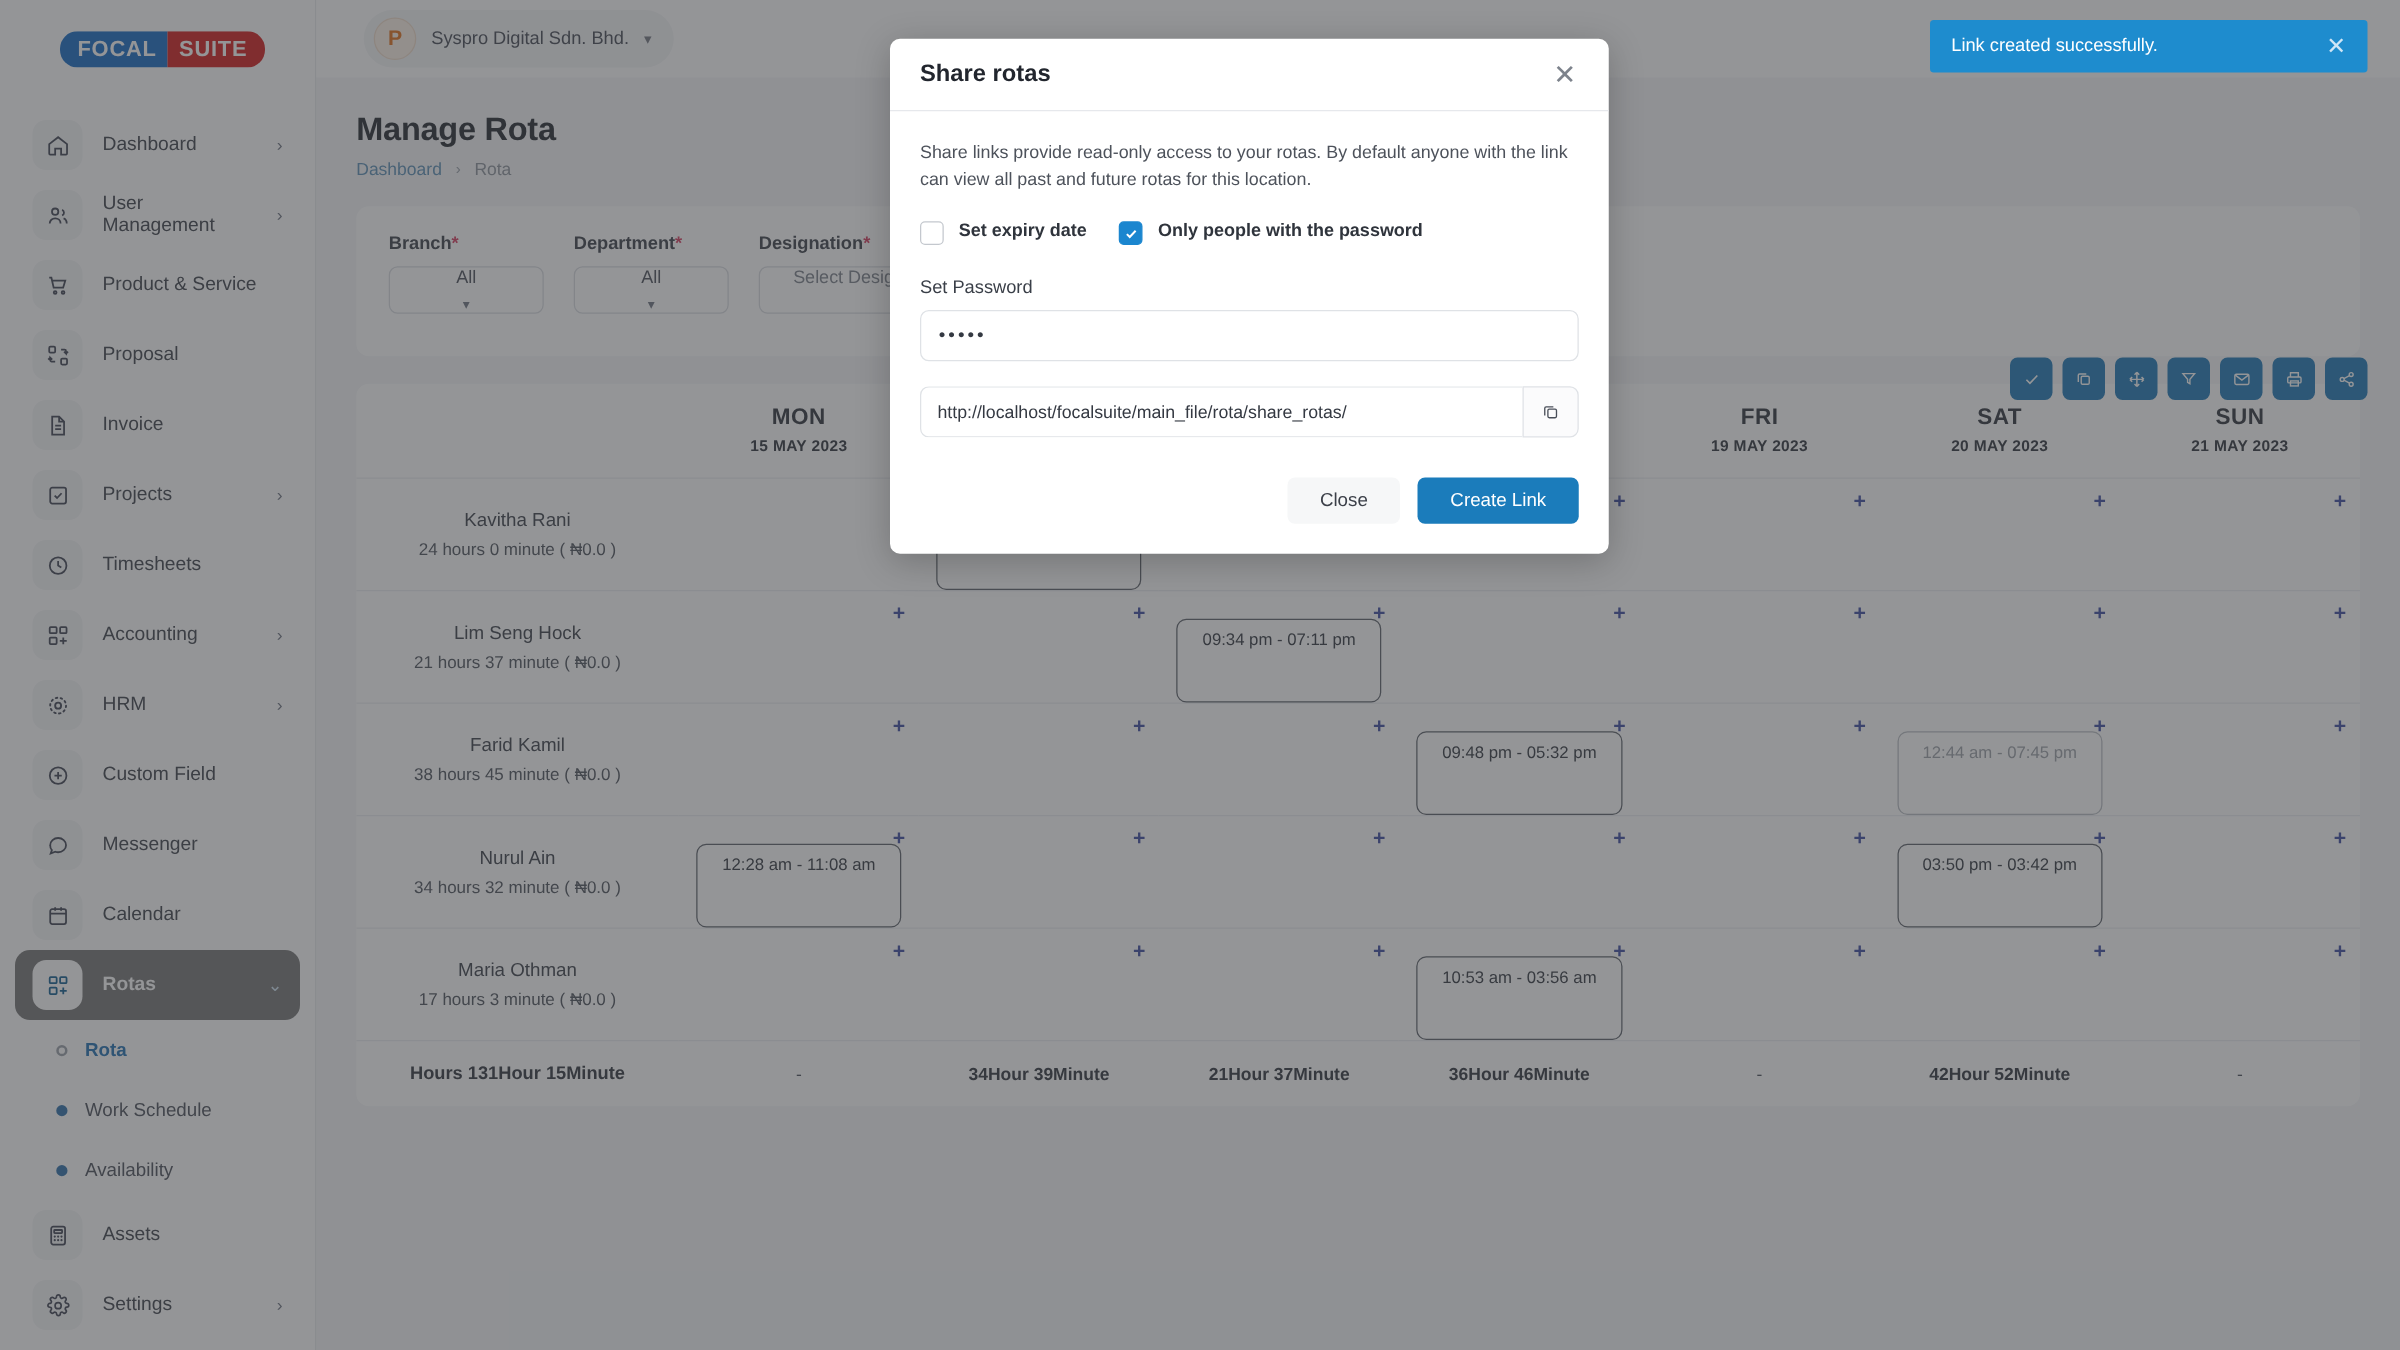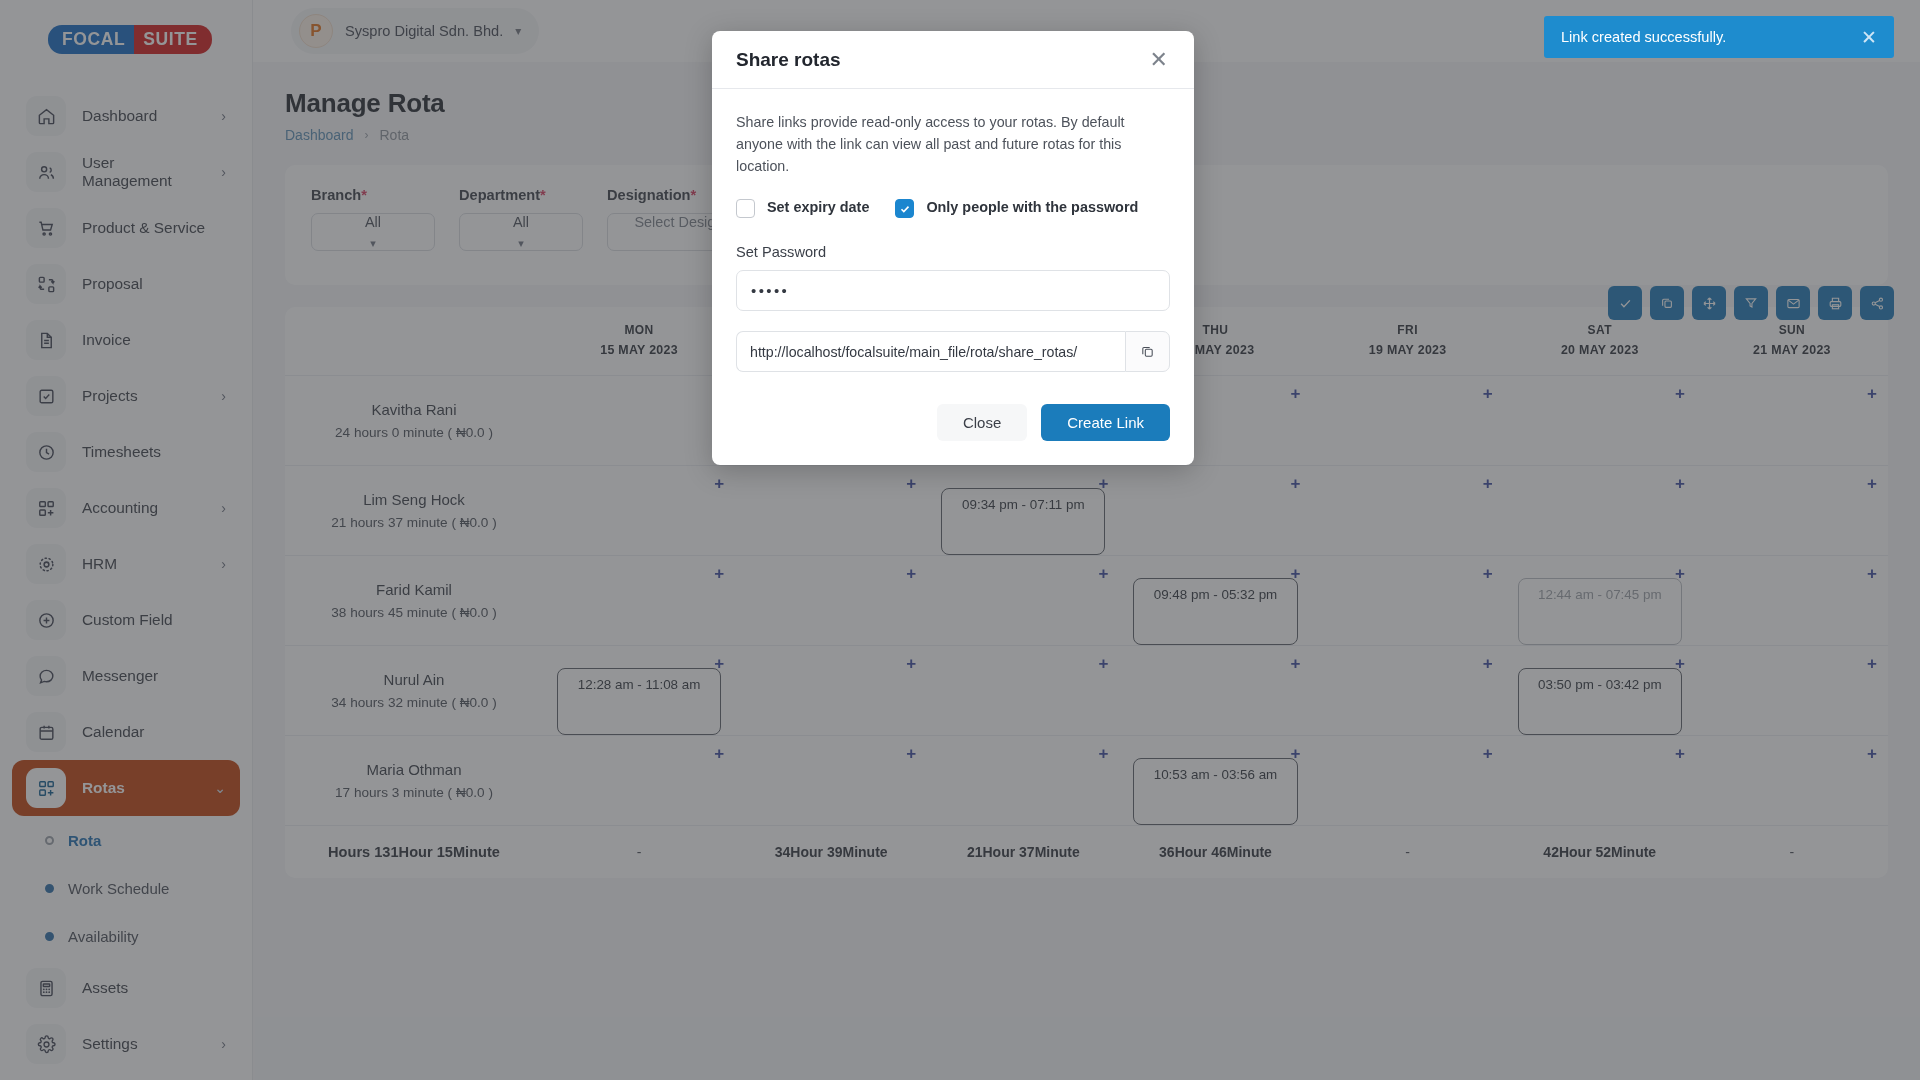--- a/index.html
+++ b/index.html
@@ -33,21 +33,21 @@
     height: 56px; margin: 0 12px; padding: 0 14px;
     border-radius: 12px; cursor: pointer; position: relative;
   }
   .nav-item .ico {
     width: 40px; height: 40px; border-radius: 11px; background: #f4f5f7;
     display: flex; align-items: center; justify-content: center; flex: 0 0 40px;
     color: #3d4250;
   }
   .nav-item .lbl { font-size: 15.4px; color: #3c4049; flex: 1; }
   .nav-item .chev { color: #6d7380; font-size: 14px; line-height: 1; }
-  .nav-item.active { background: #c2410c; }
+  .nav-item.active { background: #737373; }
   .nav-item.active .lbl { color: #fff; font-weight: bold; }
   .nav-item.active .ico { background: #fff; color: #0e5c8f; }
   .nav-item.active .chev { color: #cfe3f2; }
 
   .sub-item {
     display: flex; align-items: center; gap: 14px;
     height: 48px; padding-left: 45px; cursor: pointer;
   }
   .sub-item .dot {
     width: 9px; height: 9px; border-radius: 50%;
@@ -111,21 +111,21 @@
   
   .rota-card {
     margin-top: 22px; background: #fff; border-radius: 10px; overflow: hidden;
   }
   table.rota { width: 100%; border-collapse: collapse; table-layout: fixed; }
   table.rota th, table.rota td { border-bottom: 1px solid #eceef1; }
   table.rota th.nmcol, table.rota td.nmcol { width: 258px; }
   table.rota th {
     padding: 16px 0 18px; text-align: center; vertical-align: top;
   }
-  .dayname { font-size: 12px; font-weight: bold; color: #2d323a; letter-spacing: .4px; }
+  .dayname { font-size: 18px; font-weight: bold; color: #2d323a; letter-spacing: .4px; }
   .daydate { font-size: 12.4px; font-weight: bold; color: #2d323a; margin-top: 6px; letter-spacing: .3px; }
   td.nmcol { text-align: center; padding: 16px 8px; }
   .emp-name { font-size: 15px; color: #3a3f48; }
   .emp-hours { font-size: 13.6px; color: #4d525b; margin-top: 7px; }
   td.cell { height: 90px; position: relative; vertical-align: top; padding: 0; }
   .plus {
     position: absolute; top: 10px; right: 8px;
     width: 16px; height: 16px; color: #3b4aa0; font-size: 17px; line-height: 15px;
     text-align: center; font-weight: bold; cursor: pointer;
   }
@@ -138,21 +138,21 @@
   }
   .shift.ghost { border-color: #b9bdc3; color: #9ba0a7; }
   tr.totals td { border-bottom: none; padding: 18px 0; text-align: center;
     font-size: 14px; font-weight: bold; color: #2f343c; }
   tr.totals td.nmcol { font-size: 14.6px; }
   tr.totals td.dash { color: #4a4f59; font-weight: normal; }
 
   
   .modal {
     position: absolute; z-index: 120;
-    left: 712px; top: 31px; width: 482px;
+    left: 712px; top: 31px; width: 575px;
     background: #fff; border-radius: 8px;
     box-shadow: 0 6px 28px rgba(0,0,0,.22);
   }
   .modal-head {
     display: flex; align-items: center; justify-content: space-between;
     padding: 18px 24px 17px; border-bottom: 1px solid #e6e8ec;
   }
   .modal-title { font-size: 19px; font-weight: bold; color: #22262e; }
   .modal-x { font-size: 22px; color: #7d838c; cursor: pointer; line-height: 1;
     font-weight: 300; padding: 0 2px; }

